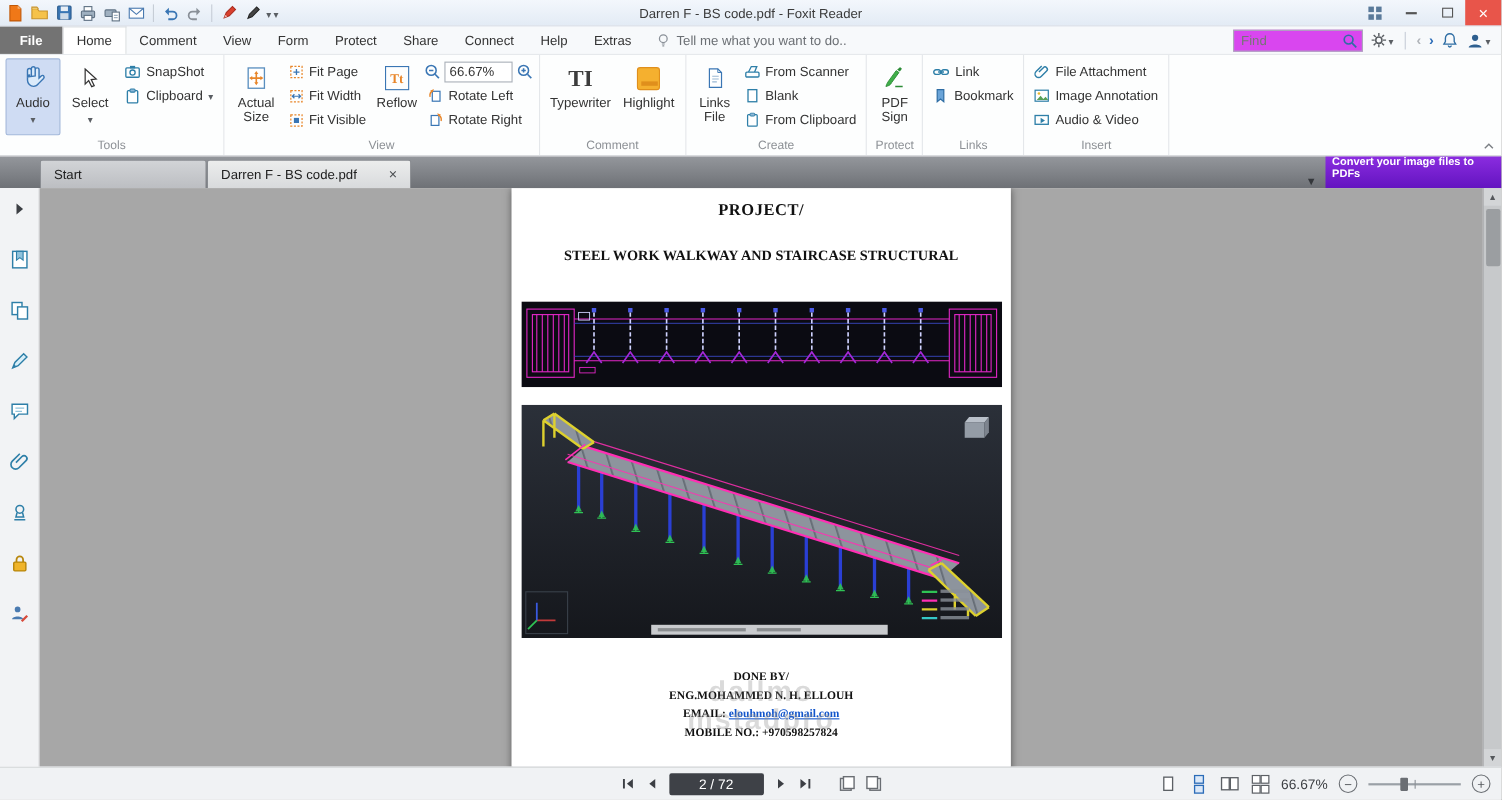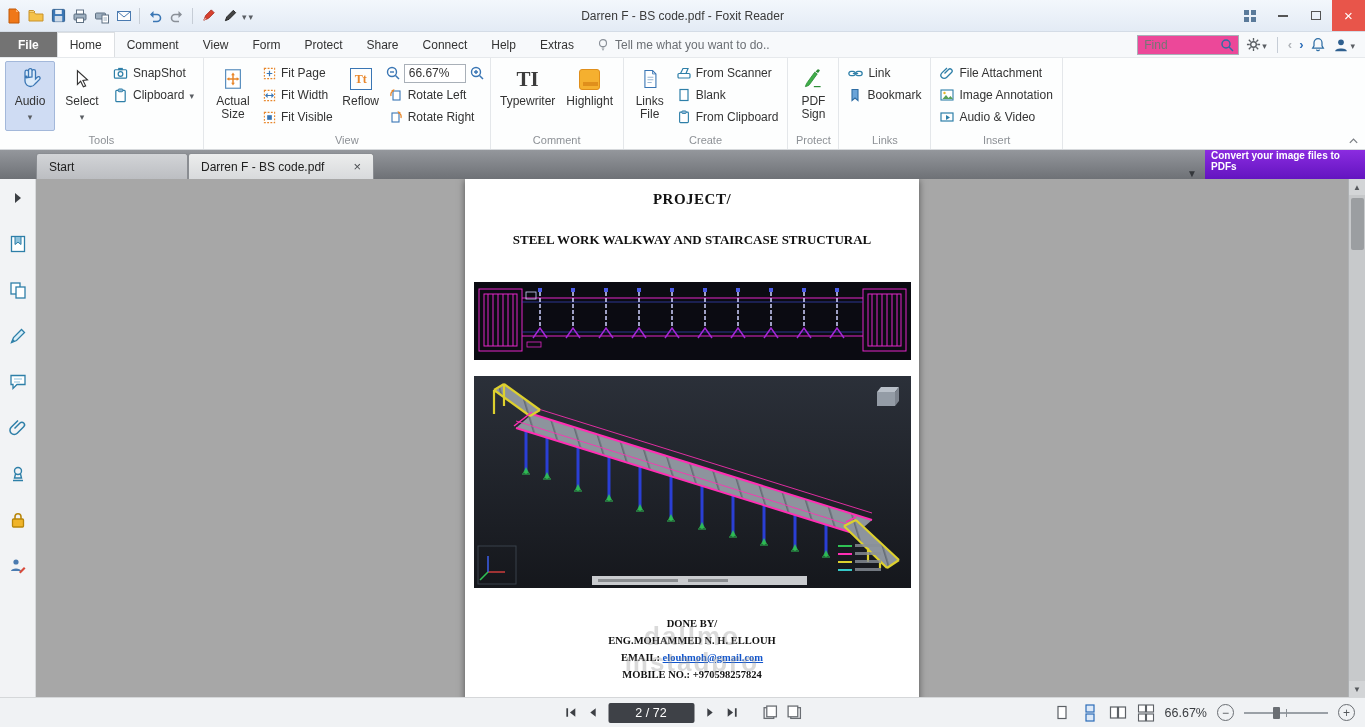--- a/index.html
+++ b/index.html
@@ -1,40 +1,40 @@
 <!DOCTYPE html>
 <html><head>
 <meta charset="utf-8">
 <style>
   *{box-sizing:border-box;}
   html,body{margin:0;padding:0;width:1365px;height:727px;overflow:hidden;
     font-family:"Liberation Sans",sans-serif;font-size:12px;color:#333;}
   .app{display:flex;flex-direction:column;width:100%;height:100%;}
 
   
-  .titlebar{height:32px;background:linear-gradient(#f3f7fc,#e3ebf5);display:flex;align-items:center;position:relative;border-bottom:1px solid #d4dce6;justify-content:space-between;}
+  .titlebar{height:24px;background:linear-gradient(#f3f7fc,#e3ebf5);display:flex;align-items:center;position:relative;border-bottom:1px solid #d4dce6;justify-content:space-between;}
   .qat{display:flex;align-items:center;gap:2px;padding-left:4px;}
   .qbtn{width:20px;height:22px;display:flex;align-items:center;justify-content:center;border-radius:2px;}
   .qsep{width:1px;height:16px;background:#c6cdd6;margin:0 3px;}
   .win-title{position:absolute;left:50%;transform:translateX(-50%);font-size:12px;color:#3a3a3a;white-space:nowrap;}
   .winbtns{margin-left:auto;display:flex;height:100%;}
   .winbtn{width:33px;height:100%;display:flex;align-items:center;justify-content:center;color:#555;}
   .winbtn.close{background:#e8554a;color:#fff;font-size:14px;}
   .min-glyph{width:10px;height:2px;background:#555;}
   .max-glyph{width:10px;height:9px;border:1.5px solid #555;}
   .x-glyph::before{content:"×";font-size:15px;line-height:1;}
 
   
   .menubar{height:26px;background:#f7f9fb;display:flex;align-items:stretch;border-bottom:1px solid #e6e9ec;}
   .filetab{background:#737373;color:#fff;font-weight:bold;padding:0 18px;display:flex;align-items:center;}
   .menutab{padding:0 12px;display:flex;align-items:center;color:#333;}
   .menutab.active{background:#fff;border:1px solid #dcdfe2;border-bottom:none;}
   .tellme{display:flex;align-items:center;gap:5px;color:#6b6f74;padding:0 10px;}
   .menu-right{margin-left:auto;display:flex;align-items:center;gap:7px;padding-right:10px;}
-  .findbox{width:102px;height:20px;border:1px solid #a9b0b8;background:#ec4899;display:flex;align-items:center;padding:0 4px;gap:0;}
+  .findbox{width:118px;height:20px;border:1px solid #a9b0b8;background:#d946ef;display:flex;align-items:center;padding:0 4px;gap:0;}
   .findbox input{border:none;outline:none;flex:1;width:70px;font-size:12px;font-family:inherit;color:#333;background:transparent;}
   .caret-down::before{content:"▾";font-size:9px;color:#5a5e63;}
   .mini{display:flex;align-items:center;gap:1px;}
   .nav-chev{font-size:13px;font-weight:bold;}
 
   
   .ribbon{height:92px;background:#fdfefe;border-bottom:1px solid #d5d8db;display:flex;position:relative;}
   .rgroup{display:flex;flex-direction:column;padding:3px 5px 0;border-right:1px solid #e4e7ea;}
   .rgroup-content{flex:1;display:flex;align-items:flex-start;gap:2px;}
   .rgroup-label{text-align:center;color:#8d9196;font-size:11px;padding:1px 0 3px;}

